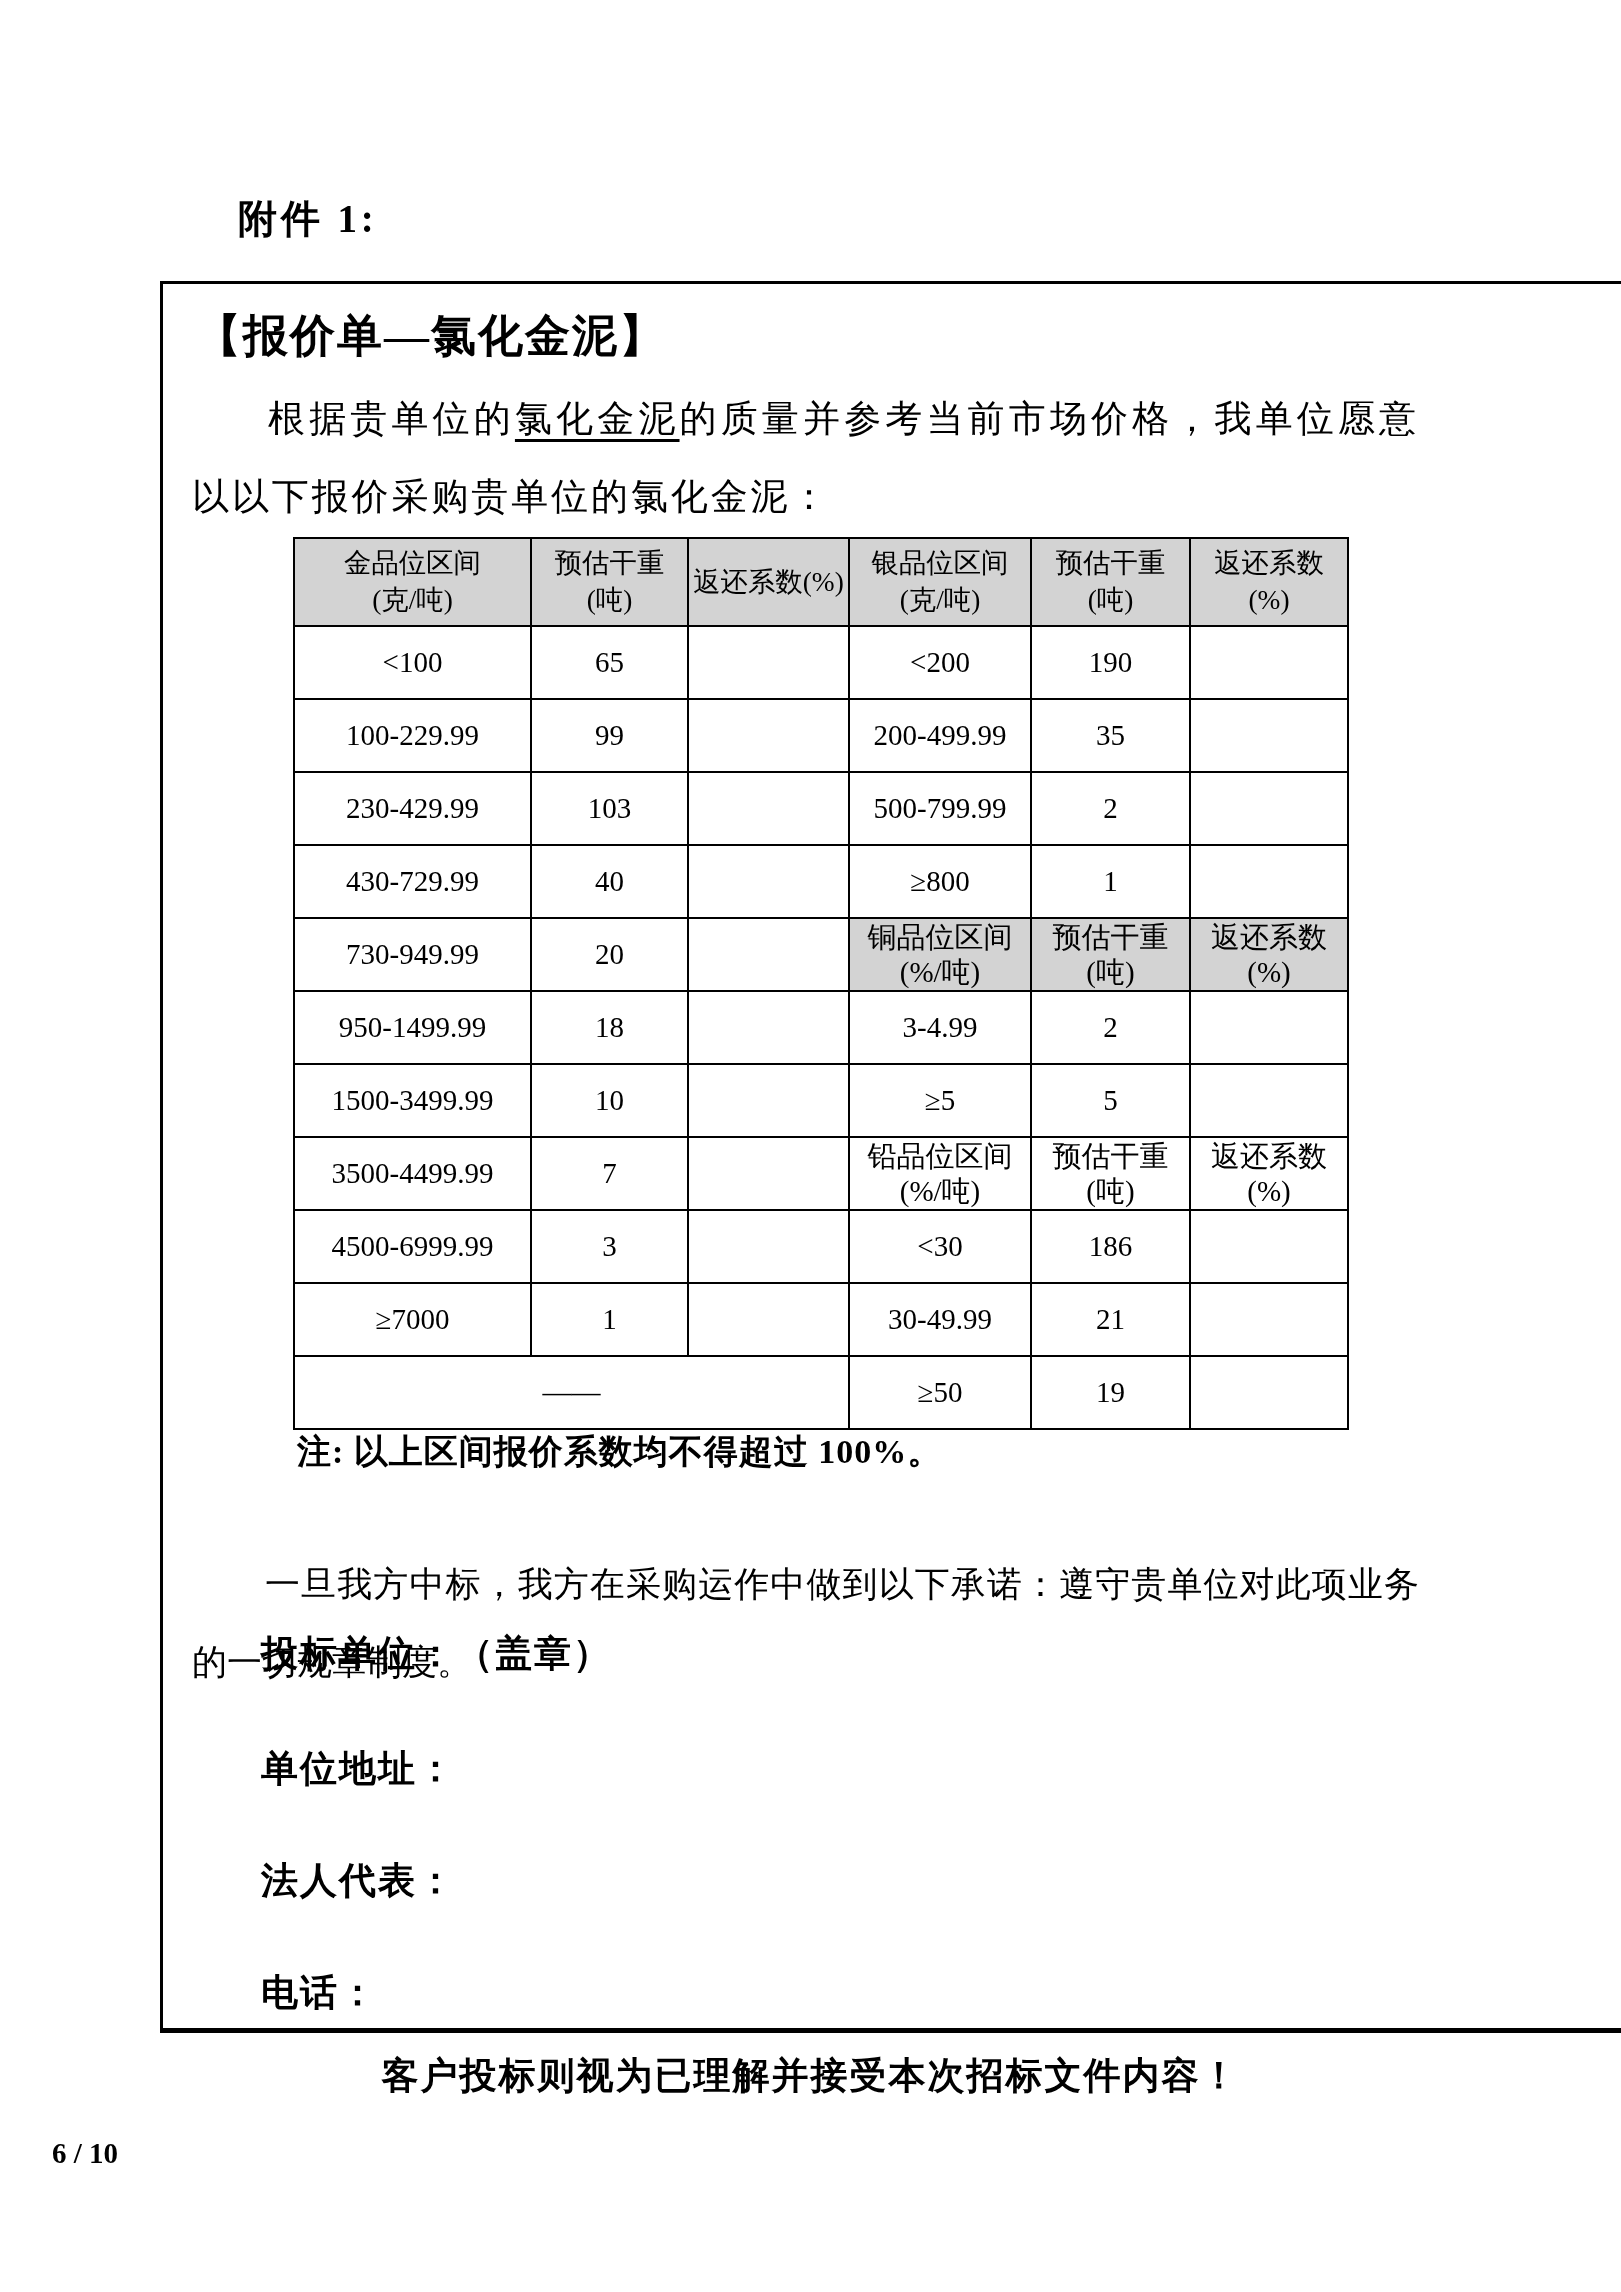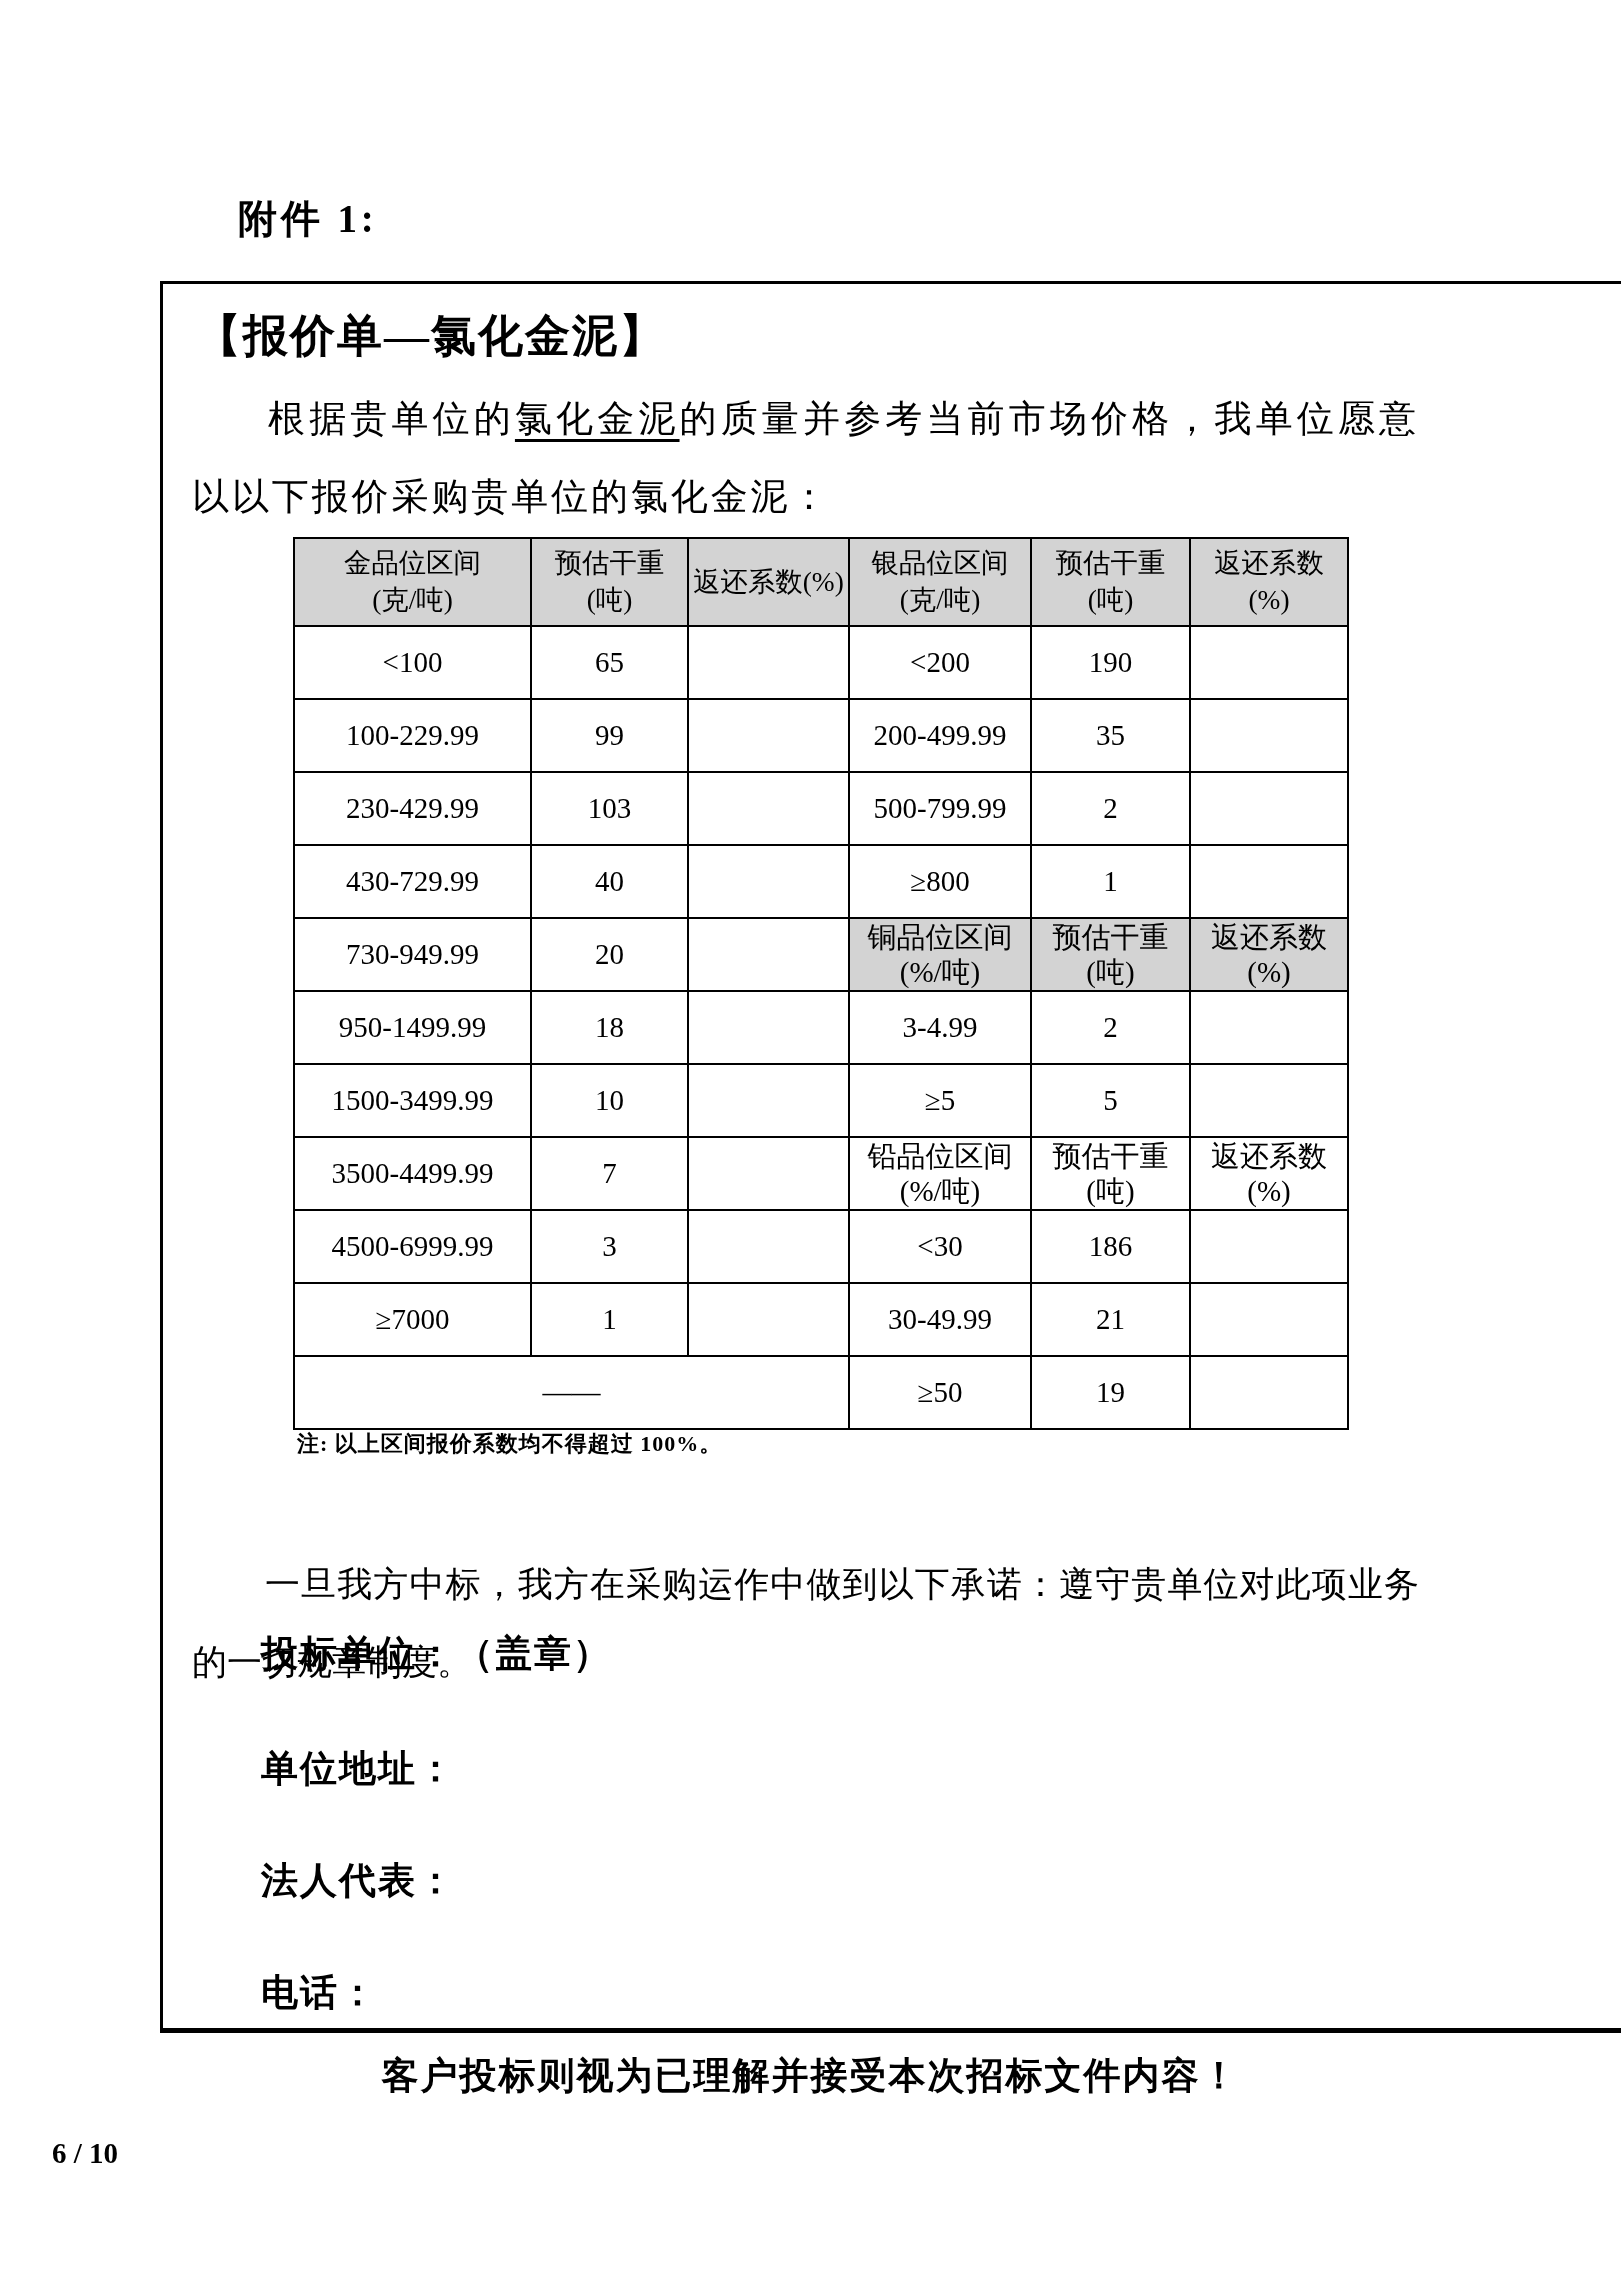--- a/index.html
+++ b/index.html
@@ -37,21 +37,21 @@
     border:2.9px solid #000;text-align:center;vertical-align:middle;
     white-space:pre-line;padding:0;font-size:29px;line-height:35px;
     overflow:hidden;
   }
   tr.hdr td{height:86px;font-size:27.4px;line-height:37px;}
   tr.data td{height:71px;}
   td.gray{background:#d3d3d3;}
   td.subhdr{font-size:27.4px;line-height:37px;}
   .note{
     position:absolute;left:134px;top:1145px;
-    font-size:22px;font-weight:bold;letter-spacing:1px;
+    font-size:34px;font-weight:bold;letter-spacing:1px;
   }
   .commitment{
     position:absolute;left:29px;top:1262px;width:1227px;
     font-size:35px;line-height:78px;
     text-align:justify;text-justify:inter-character;text-indent:73px;
   }
   .field{
     position:absolute;left:98px;
     font-size:37px;font-weight:bold;letter-spacing:2px;
   }

